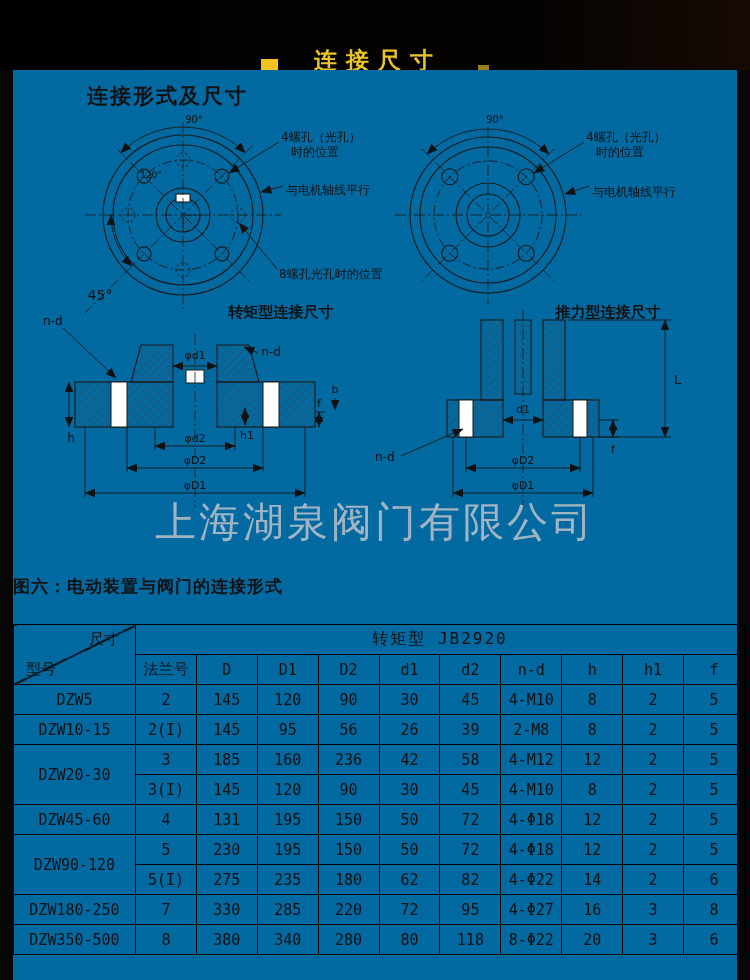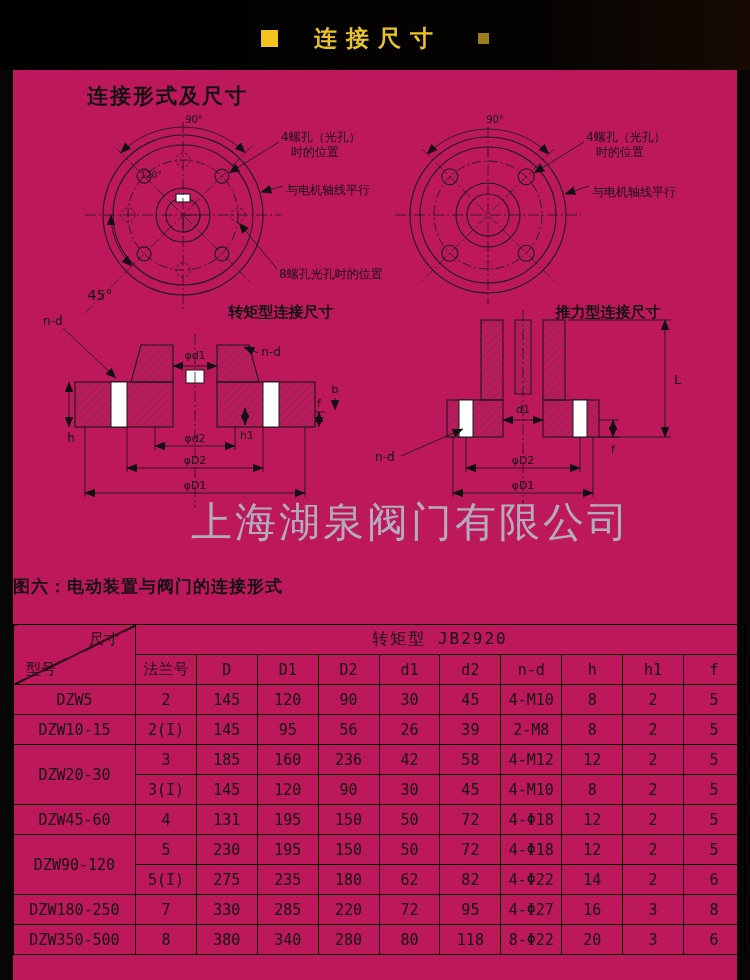--- a/index.html
+++ b/index.html
@@ -3,38 +3,38 @@
 <meta charset="utf-8">
 <style>
   * { box-sizing: border-box; }
   html,body { margin:0; padding:0; }
   body { font-family: "DejaVu Sans", "Liberation Sans", sans-serif; color:#111; background:#fff; }
   .page { position:relative; width:750px; height:980px; background:#fff; overflow:hidden; }
 
   
   .banner { position:absolute; top:0; left:0; right:0; height:76px;
             background:linear-gradient(90deg,#000 0%,#050302 72%,#170a03 100%);
-            display:flex; align-items:center; justify-content:center; gap:36px; }
+            display:flex; align-items:flex-end; justify-content:center; gap:36px; }
   .banner-title { color:#e9c32a; font-size:23px; font-weight:bold; letter-spacing:9px; }
   .sq-l { width:17px; height:17px; background:#f2c41d; }
   .sq-r { width:11px; height:11px; background:#9c7d18; }
 
   
   .strip { position:absolute; top:70px; bottom:0; width:13px; background:#060606; }
   .strip.left { left:0; } .strip.right { right:0; }
 
-  .content { position:absolute; top:70px; left:13px; right:13px; bottom:0; background:#be185d; }
+  .content { position:absolute; top:70px; left:13px; right:13px; bottom:0; background:#0369a1; }
   .heading { margin:12px 0 2px 74px; font-size:21px; font-weight:bold; letter-spacing:2px; }
 
   .drawing { display:block; margin-left:10px; }
   svg text { font-family:"DejaVu Sans","Liberation Sans",sans-serif; }
 
   .watermark { position:absolute; top:425px; left:50%; transform:translateX(-50%);
                font-size:41px; color:#b2bdc7; letter-spacing:3px; white-space:nowrap;
-               font-weight:500; opacity:.9; pointer-events:none;margin-left:36px; }
+               font-weight:500; opacity:.9; pointer-events:none; }
 
   .caption { text-align:left; font-weight:bold; font-size:17px; margin-top:5px; letter-spacing:1px; }
 
   
   .dim-table { border-collapse:collapse; table-layout:fixed; width:732px; margin:26px auto 0;
                font-family:"DejaVu Sans Mono","DejaVu Sans",monospace; font-size:15px; }
   .dim-table td, .dim-table th { border:1px solid #000; text-align:center; height:30px;
                padding:0 2px; font-weight:normal; overflow:hidden; }
   .group-header { font-size:16px; letter-spacing:2px; }
   .corner { position:relative;

